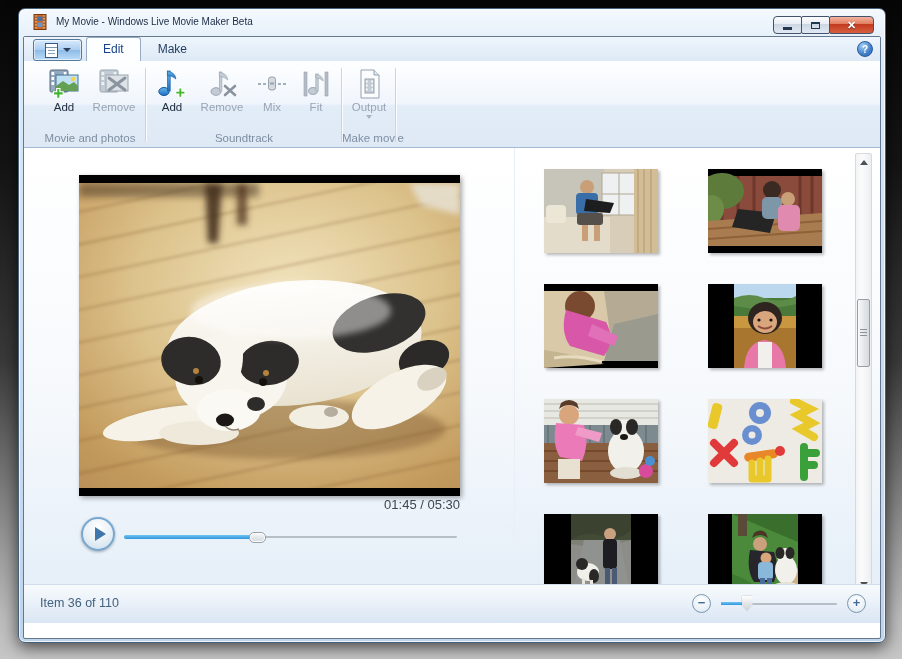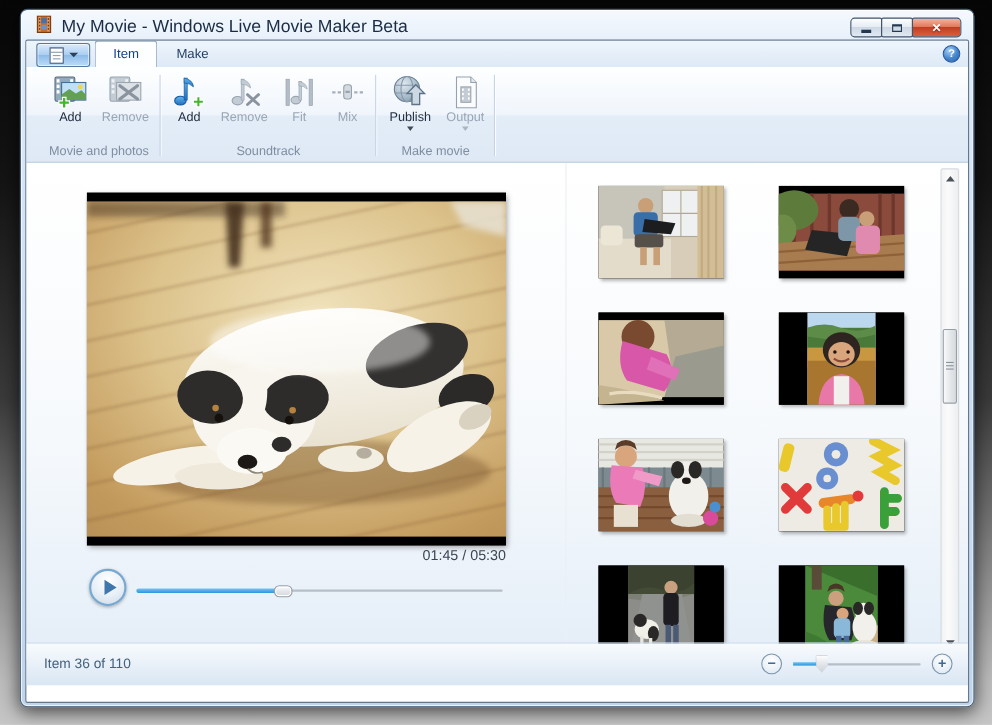--- a/index.html
+++ b/index.html
@@ -6,21 +6,21 @@
   body{font-family:"Liberation Sans",sans-serif;}
   .stage{position:relative;width:902px;height:659px;overflow:hidden;
     background:linear-gradient(180deg,#060606 0%,#141414 25%,#3a3a3a 55%,#8f8f8f 80%,#bcbcbc 94%,#c6c6c6 100%);}
   
   .window{position:absolute;left:18px;top:8px;width:866px;height:633px;border-radius:7px;
     background:linear-gradient(180deg,#f4f9fe 0%,#dcE9f7 8%,#cadcef 55%,#c0d4ea 100%);
     border:1px solid #46617c;
     box-shadow:0 4px 16px rgba(0,0,0,.65), inset 0 0 0 1px rgba(255,255,255,.7);}
   .titlebar{position:absolute;left:0;top:0;right:0;height:27px;}
   .app-icon{position:absolute;left:13px;top:5px;width:16px;height:16px;}
-  .title-text{position:absolute;left:37px;top:7px;font-size:16px;color:#1b2b44;white-space:nowrap;}
+  .title-text{position:absolute;left:37px;top:7px;font-size:10px;color:#1b2b44;white-space:nowrap;}
   .winbtns{position:absolute;top:7px;right:11px;display:flex;}
   .winbtn{width:29px;height:18px;margin-left:-1px;border:1px solid #42536b;border-radius:2px;
     background:linear-gradient(#fcfdfe,#e7edf4 45%,#ccd7e4 46%,#e0e9f3);
     display:flex;align-items:center;justify-content:center;box-sizing:border-box;}
   .winbtn:first-child{border-radius:4px 2px 2px 4px;}
   .winbtn.close{width:45px;border-radius:2px 4px 4px 2px;
     background:linear-gradient(#f4b3a0,#e07b5c 45%,#c23a20 46%,#d8603f);
     color:#fff;font-size:11px;font-weight:bold;text-shadow:0 1px 1px rgba(0,0,0,.5);}
   .glyph-min{width:9px;height:3px;background:#23374f;margin-top:7px;}
   .glyph-max{width:9px;height:7px;border:1px solid #23374f;border-top:2px solid #23374f;box-sizing:border-box;}
@@ -141,21 +141,21 @@
     </div>
 
     <div class="contentbox">
 
       <div class="tabrow">
         <div class="appmenu">
           <span class="docic"></span>
           <span class="caret-dn"></span>
         </div>
         <div class="tabs">
-          <div class="tab active">Item</div>
+          <div class="tab active">Edit</div>
           <div class="tab">Make</div>
         </div>
         <div class="helpbtn"><span>?</span></div>
       </div>
 
       <div class="ribbon">
 
         <div class="rgroup" style="padding-left:8px;">
           <div class="rbtn" style="width:44px;">
             <svg class="ricon" viewBox="0 0 34 32">
@@ -215,57 +215,40 @@
             <svg class="ricon" viewBox="0 0 34 32">
               <ellipse cx="11" cy="23.5" rx="5" ry="3.8" fill="#c3ccd5" stroke="#9aa5b0"></ellipse>
               <rect x="14.3" y="4" width="2.6" height="19" fill="#c3ccd5" stroke="#9aa5b0" stroke-width=".6"></rect>
               <path d="M14.3 4 q8 1.5 8.5 8 q-3.5 -3.5 -8.5 -3.5 z" fill="#c3ccd5" stroke="#9aa5b0" stroke-width=".6"></path>
               <path d="M20 18 L30 27 M30 18 L20 27" stroke="#8b949e" stroke-width="2.6" stroke-linecap="round"></path>
             </svg>
             <span class="rlabel">Remove</span>
           </div>
           <div class="rbtn disabled" style="width:44px;">
             <svg class="ricon" viewBox="0 0 34 32">
+              <path d="M3 16 h28" stroke="#a6b0ba" stroke-width="2" stroke-dasharray="3 2"></path>
+              <rect x="13.5" y="9" width="7" height="13" rx="2.5" fill="#d4dae0" stroke="#98a2ad"></rect>
+              <rect x="15" y="14.5" width="4" height="2" fill="#98a2ad"></rect>
+            </svg>
+            <span class="rlabel">Mix</span>
+          </div>
+          <div class="rbtn disabled" style="width:44px;">
+            <svg class="ricon" viewBox="0 0 34 32">
               <rect x="5" y="4" width="3" height="24" fill="#b4bdc7" stroke="#98a2ad" stroke-width=".6"></rect>
               <rect x="26" y="4" width="3" height="24" fill="#b4bdc7" stroke="#98a2ad" stroke-width=".6"></rect>
               <ellipse cx="14" cy="23" rx="4.4" ry="3.4" fill="#c3ccd5" stroke="#9aa5b0"></ellipse>
               <rect x="16.8" y="6" width="2.4" height="17" fill="#c3ccd5" stroke="#9aa5b0" stroke-width=".6"></rect>
               <path d="M16.8 6 q7 1.5 7.5 7 q-3 -3 -7.5 -3 z" fill="#c3ccd5" stroke="#9aa5b0" stroke-width=".6"></path>
             </svg>
             <span class="rlabel">Fit</span>
           </div>
-          <div class="rbtn disabled" style="width:44px;">
-            <svg class="ricon" viewBox="0 0 34 32">
-              <path d="M3 16 h28" stroke="#a6b0ba" stroke-width="2" stroke-dasharray="3 2"></path>
-              <rect x="13.5" y="9" width="7" height="13" rx="2.5" fill="#d4dae0" stroke="#98a2ad"></rect>
-              <rect x="15" y="14.5" width="4" height="2" fill="#98a2ad"></rect>
-            </svg>
-            <span class="rlabel">Mix</span>
-          </div>
           <div class="rgroup-label">Soundtrack</div>
         </div>
 
         <div class="rgroup">
-          <div class="rbtn" style="width:54px;">
-            <svg class="ricon" viewBox="0 0 34 32">
-              <defs>
-                  <radialGradient id="gl1" cx=".38" cy=".3" r=".85">
-                    <stop offset="0" stop-color="#dfe8ef"></stop>
-                    <stop offset=".6" stop-color="#a9bccb"></stop>
-                    <stop offset="1" stop-color="#7e93a5"></stop>
-                  </radialGradient>
-                </defs>
-              <circle cx="14" cy="13" r="11.5" fill="url(#gl1)" stroke="#6b7f92"></circle>
-              <ellipse cx="14" cy="13" rx="5.5" ry="11.5" fill="none" stroke="#8699aa" stroke-width="1"></ellipse>
-              <path d="M2.8 9.5 h22.4 M2.8 16.5 h22.4" stroke="#8699aa" stroke-width="1" fill="none"></path>
-              <path d="M22 9 l8 8 h-4.5 v10 h-7 v-10 h-4.5 z" fill="#ccd8e2" stroke="#5f7287" stroke-width="1.2"></path>
-            </svg>
-            <span class="rlabel">Publish</span>
-            <span class="dropcaret"></span>
-          </div>
           <div class="rbtn disabled" style="width:46px;align-items:center;">
             <svg class="ricon" viewBox="0 0 34 32">
               <path d="M9 2 h13 l5 5 v23 h-18 z" fill="#fbfcfd" stroke="#95a1ae"></path>
               <path d="M22 2 v5 h5" fill="#e3e8ec" stroke="#95a1ae"></path>
               <rect x="13" y="11" width="9" height="14" fill="#c3ccd5" stroke="#9aa5b0"></rect>
               <g fill="#fff">
                   <rect x="14" y="12.5" width="1.6" height="2"></rect>
                   <rect x="14" y="16.5" width="1.6" height="2"></rect>
                   <rect x="14" y="20.5" width="1.6" height="2"></rect>
                   <rect x="19.4" y="12.5" width="1.6" height="2"></rect>

